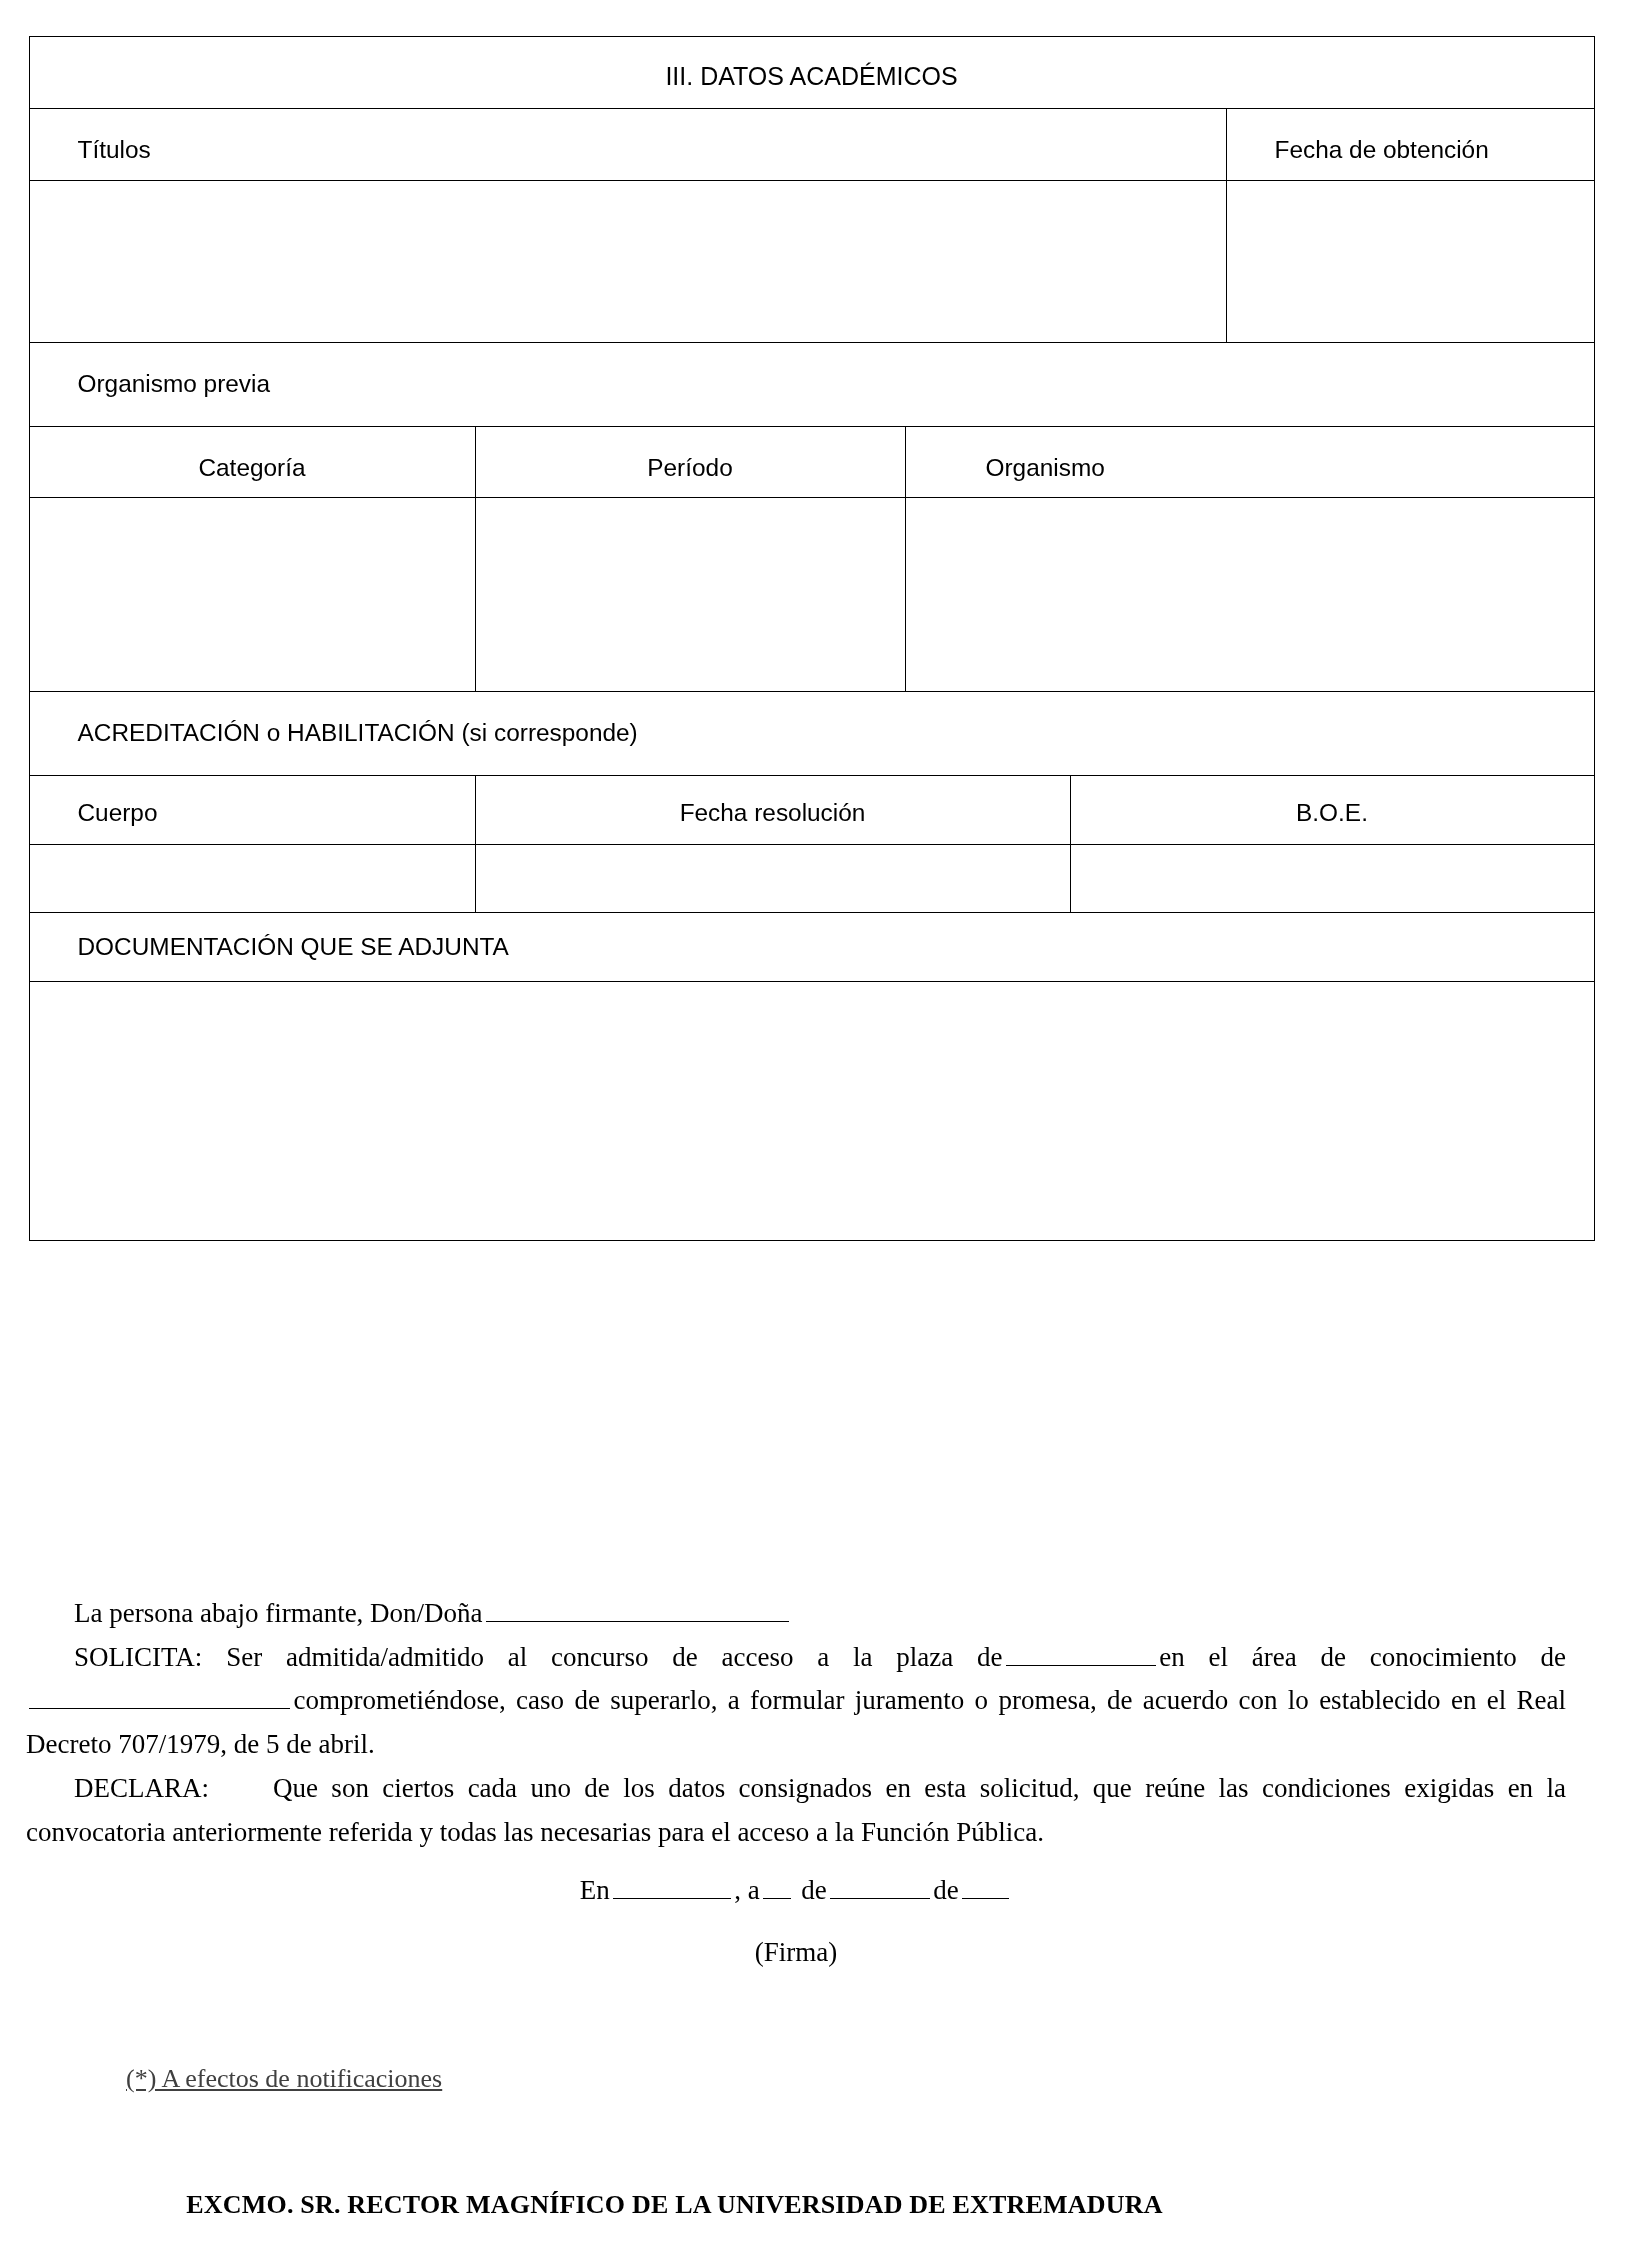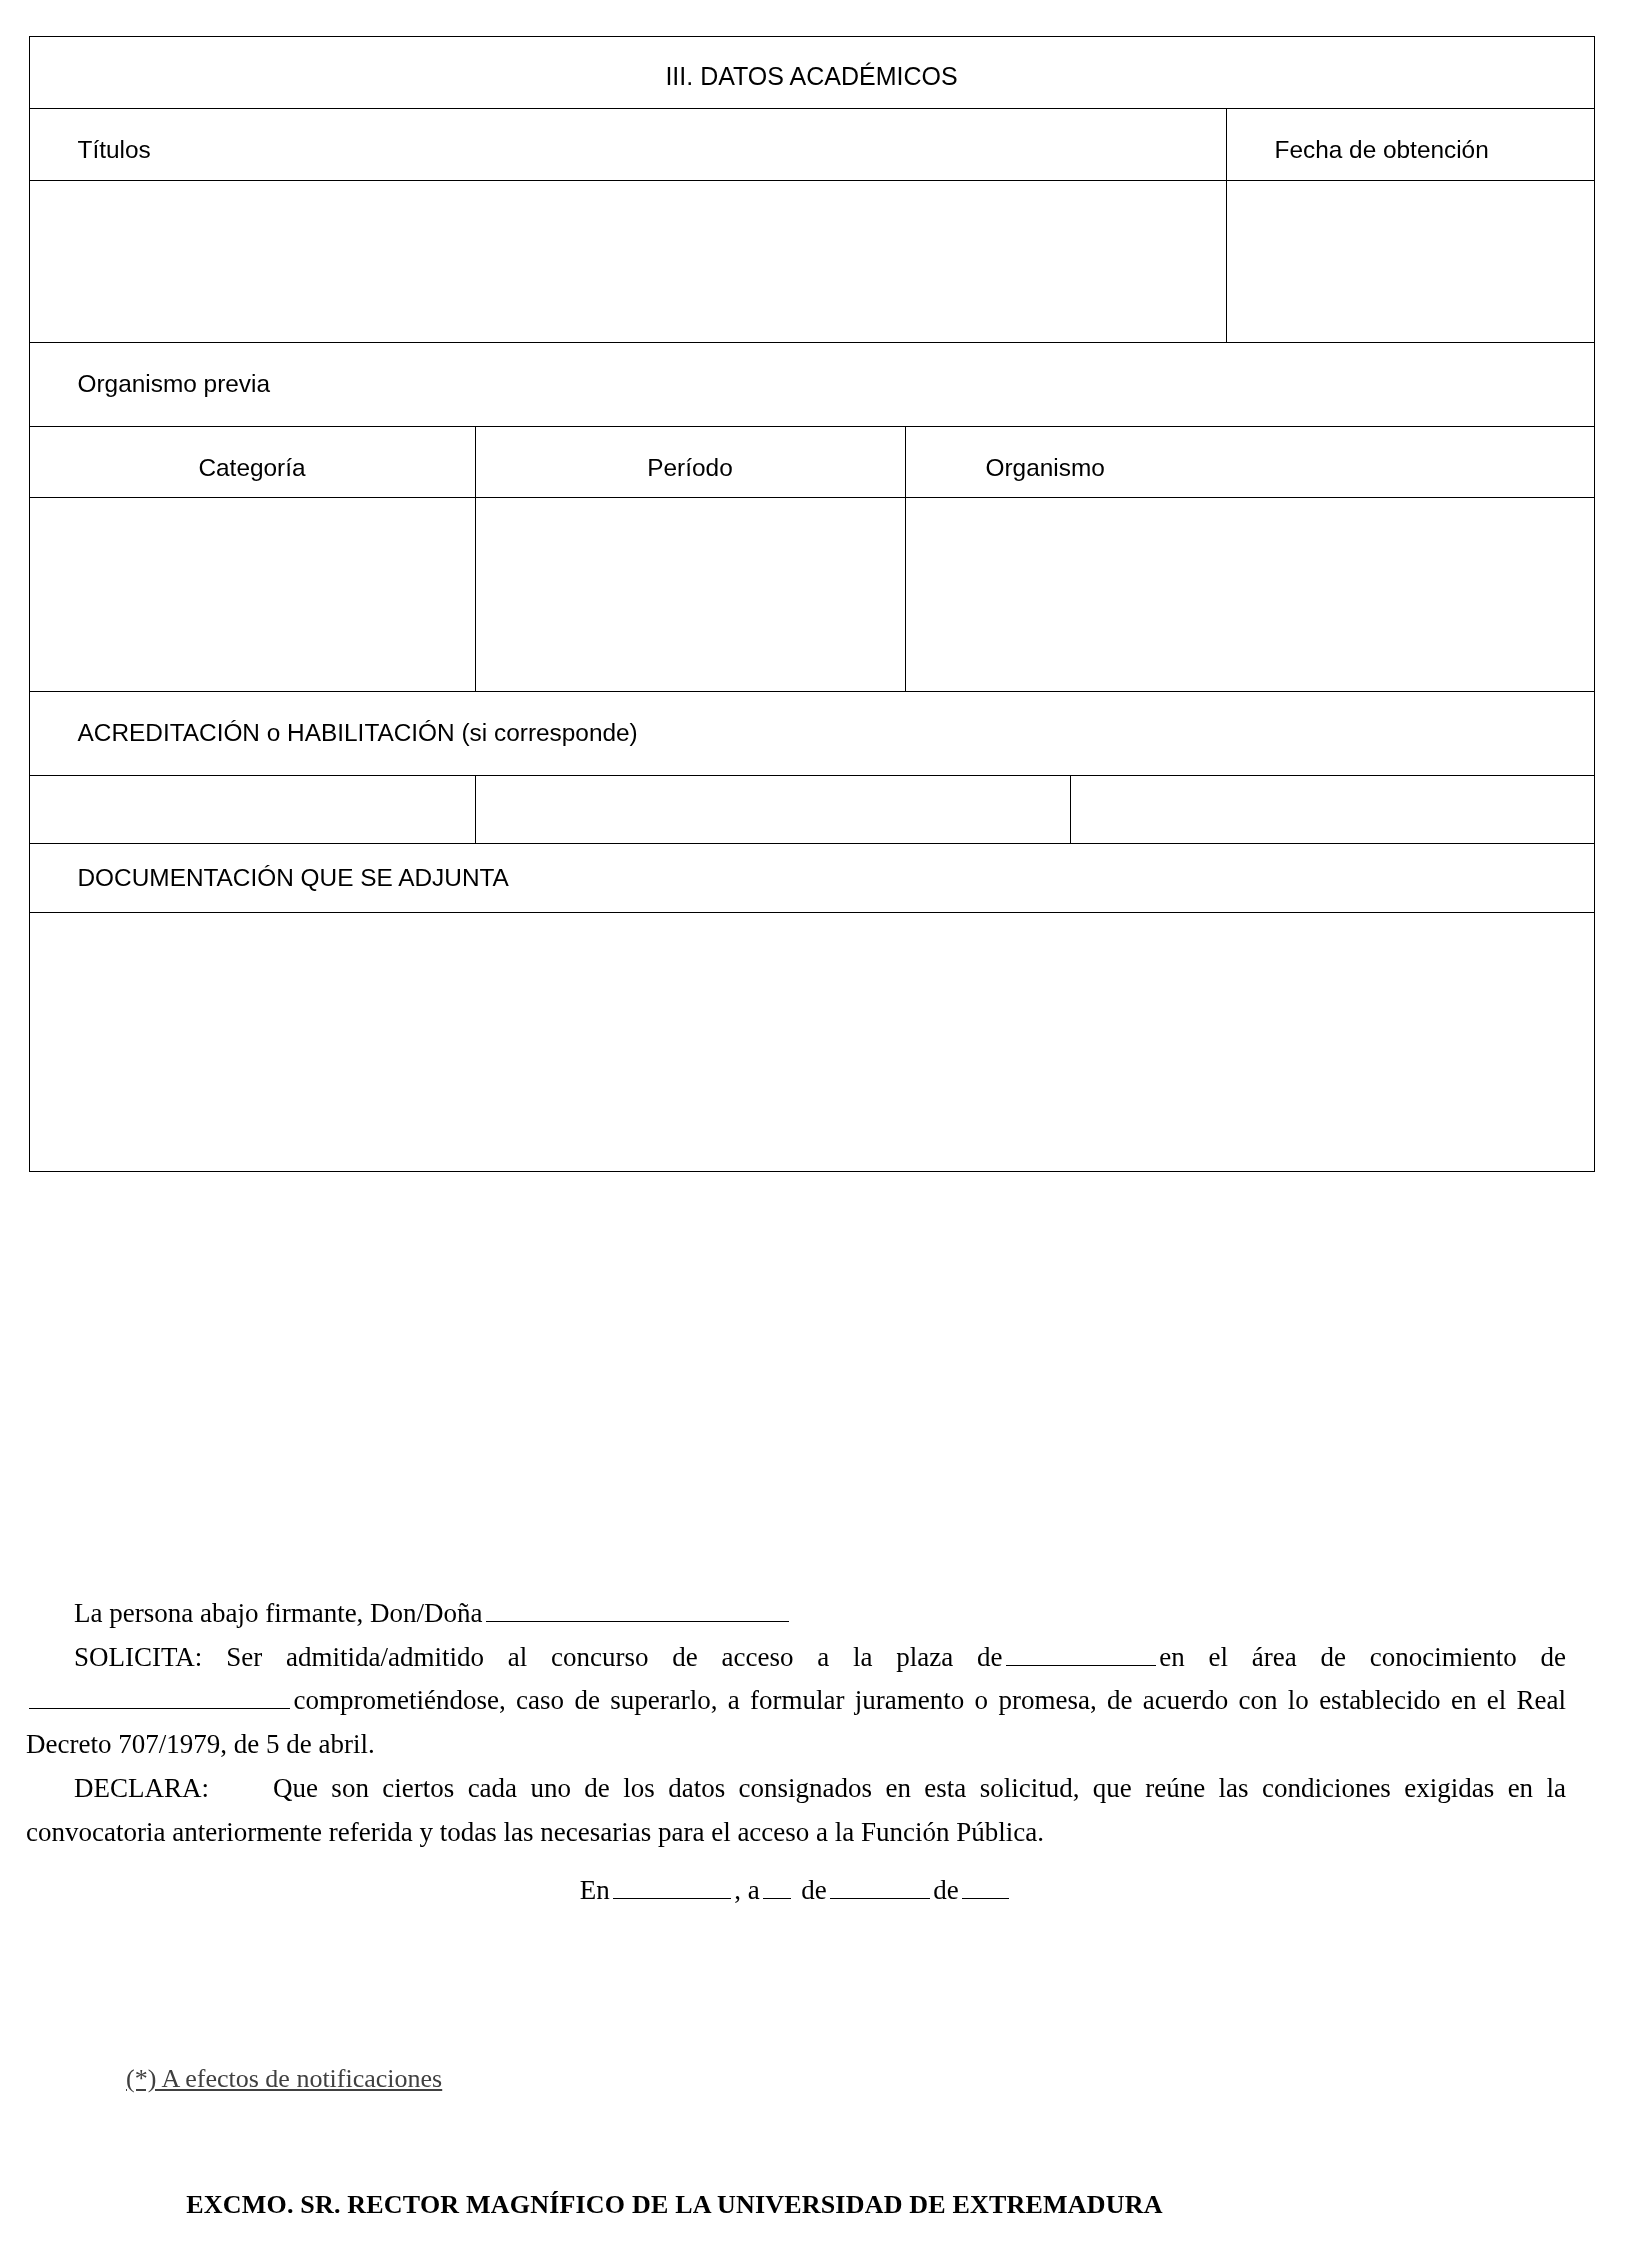--- a/index.html
+++ b/index.html
@@ -183,20 +183,31 @@
     <td class="r-blank-2"></td>
     <td class="r-blank-2" colspan="3"></td>
   </tr>
 
   <tr>
     <td class="r-section2" colspan="5">
       <div class="cell-pad">ACREDITACIÓN o HABILITACIÓN (si corresponde)</div>
     </td>
   </tr>
 
+  <tr>
+    <td class="r-colhead2">
+      <div class="cell-pad" style="padding-top:9.8px">Cuerpo</div>
+    </td>
+    <td class="r-colhead2" colspan="2">
+      <div class="cell-pad-center" style="padding-top:9.8px">Fecha resolución</div>
+    </td>
+    <td class="r-colhead2" colspan="2">
+      <div class="cell-pad-center" style="padding-top:9.8px">B.O.E.</div>
+    </td>
+  </tr>
 
   <tr>
     <td class="r-blank-3"></td>
     <td class="r-blank-3" colspan="2"></td>
     <td class="r-blank-3" colspan="2"></td>
   </tr>
 
   <tr>
     <td class="r-section3" colspan="5">
       <div class="cell-pad" style="padding-top:7.3px">DOCUMENTACIÓN QUE SE ADJUNTA</div>
@@ -212,18 +223,19 @@
 <div class="prose">
 
   <p class="p-justify"><span class="indent"></span><span>La persona abajo firmante, Don/Doña</span><span class="fill fill-name"></span></p>
 
   <p class="p-justify"><span class="indent"></span><span>SOLICITA: Ser admitida/admitido al concurso de acceso a la plaza de</span><span class="fill fill-plaza"></span><span>en el área de</span> <span>conocimiento de</span><span class="fill fill-area"></span><span>comprometiéndose, caso de superarlo, a formular juramento o promesa, de acuerdo con lo establecido en el Real Decreto 707/1979, de 5 de abril.</span></p>
 
   <p class="p-justify"><span class="indent"></span><span>DECLARA:</span><span class="tab-gap"></span><span>Que son ciertos cada uno de los datos consignados en esta solicitud, que reúne las condiciones exigidas en la convocatoria anteriormente referida y todas las necesarias para el acceso a la Función Pública.</span></p>
 
   <p class="center-line line-en"><span>En</span><span class="fill fill-lugar"></span><span>, a</span><span class="fill fill-dia"></span> <span>de</span><span class="fill fill-mes"></span><span>de</span><span class="fill fill-anio"></span></p>
 
+  <p class="center-line line-firma">(Firma)</p>
 </div>
 
 <div class="footnote">(*) A efectos de notificaciones</div>
 
 <div class="closing">EXCMO. SR. RECTOR MAGNÍFICO DE LA UNIVERSIDAD DE EXTREMADURA</div>
 
 
 </body></html>

